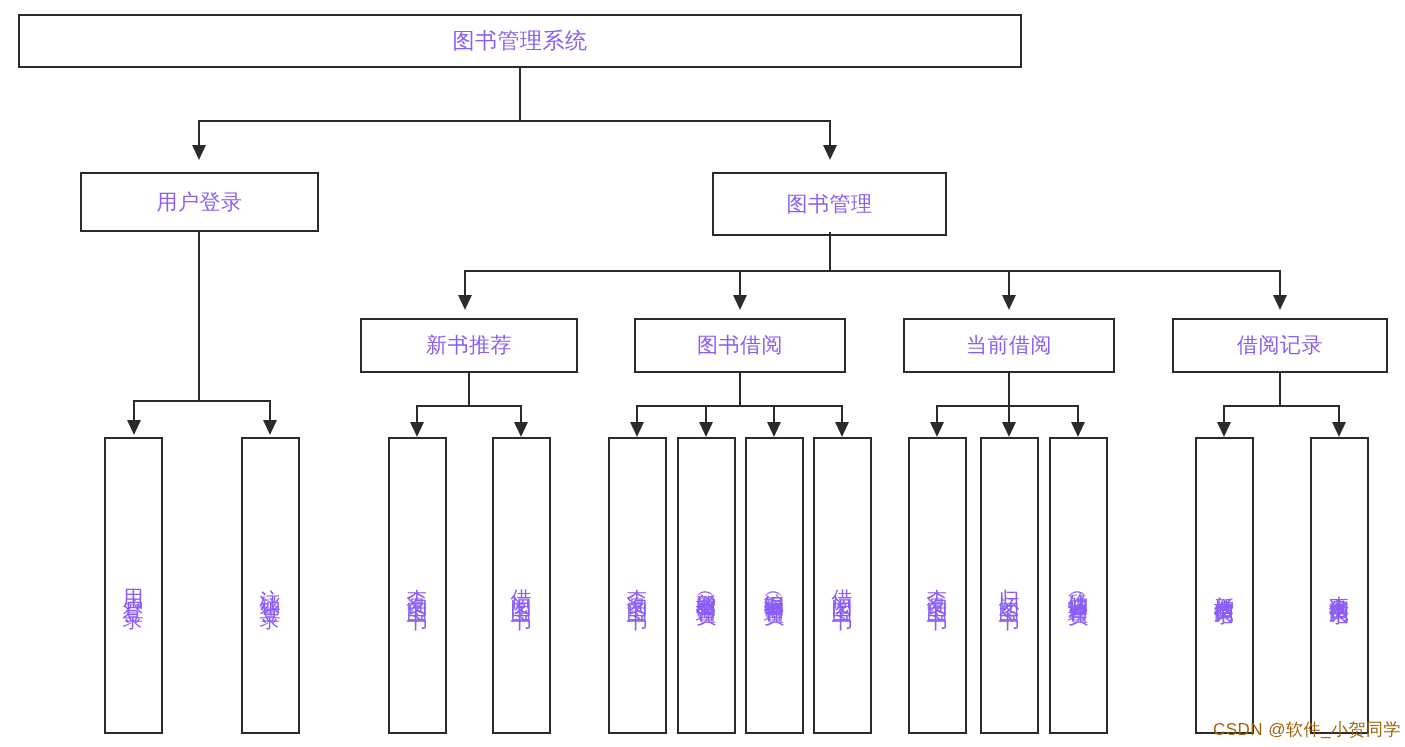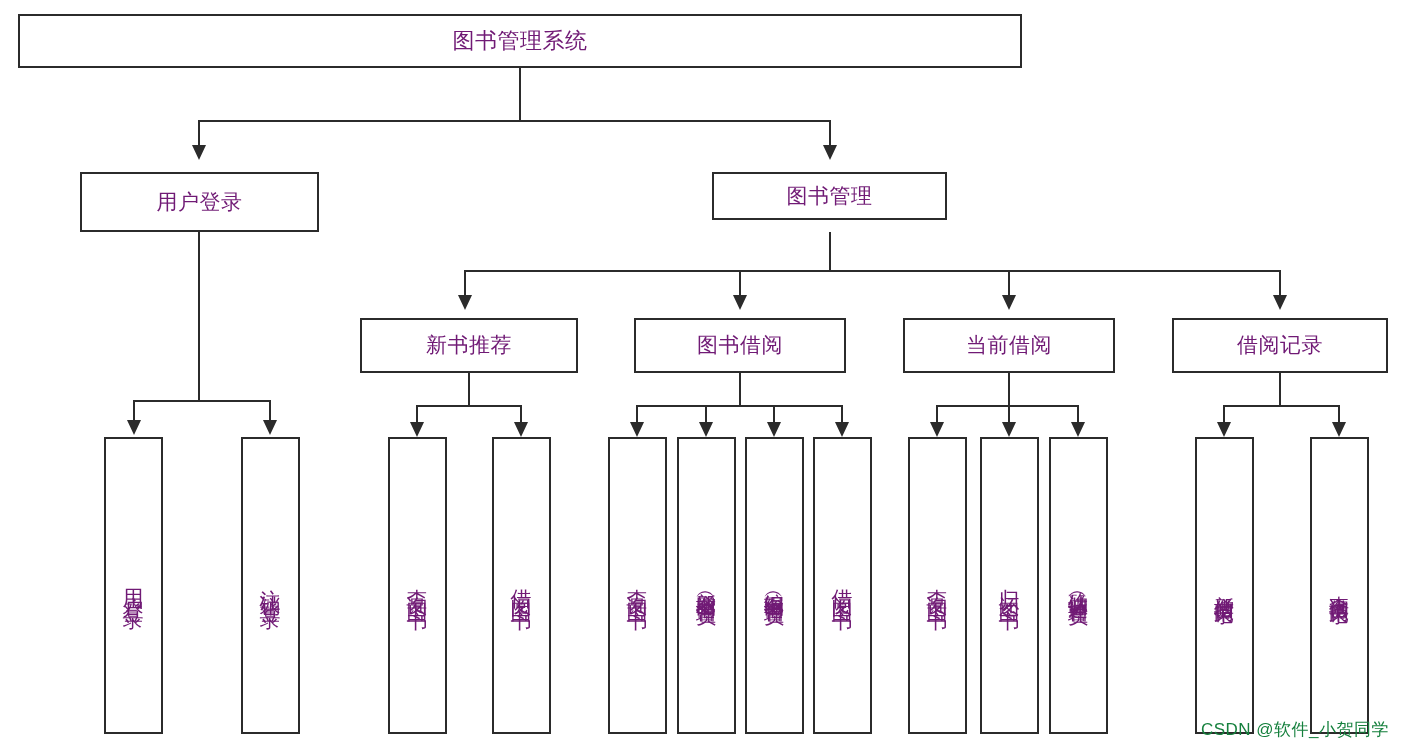--- a/index.html
+++ b/index.html
@@ -19,21 +19,21 @@
     overflow: hidden;
   }
   .node {
     position: absolute;
     box-sizing: border-box;
     background: #ffffff;
     border: 2px solid #2b2b2b;
     display: flex;
     align-items: center;
     justify-content: center;
-    color: #701a75;
+    color: #8b5cf6;
     text-align: center;
   }
   .node .label {
     display: block;
     line-height: 1.18;
     letter-spacing: 0.5px;
   }
   
   .node.horiz .label {
     font-size: 21px;
@@ -71,24 +71,24 @@
   .arrow {
     position: absolute;
     width: 0;
     height: 0;
     border-left: 7px solid transparent;
     border-right: 7px solid transparent;
     border-top: 15px solid #2b2b2b;
   }
   #watermark {
     position: absolute;
-    right: 16px;
+    right: 4px;
     bottom: 6px;
     font-size: 17px;
-    color: #15803d;
+    color: #a16207;
     letter-spacing: 0.5px;
     white-space: nowrap;
     user-select: none;
   }
 </style>
 </head>
 <body>
 
 <div id="canvas">
 
@@ -100,21 +100,21 @@
   <div class="hline" style="left:198px; top:120px; width:633px;"></div>
   <div class="vline" style="left:198px; top:120px; height:25px;"></div>
   <div class="vline" style="left:829px; top:120px; height:25px;"></div>
   <div class="arrow" style="left:192px; top:145px;"></div>
   <div class="arrow" style="left:823px; top:145px;"></div>
 
   <div class="node horiz" style="left:80px; top:172px; width:239px; height:60px;">
     <span class="label">用户登录</span>
   </div>
 
-  <div class="node horiz" style="left:712px; top:172px; width:235px; height:48px;">
+  <div class="node horiz" style="left:712px; top:172px; width:235px; height:64px;">
     <span class="label">图书管理</span>
   </div>
 
   <div class="vline" style="left:198px; top:232px; height:168px;"></div>
   <div class="hline" style="left:133px; top:400px; width:137px;"></div>
   <div class="vline" style="left:133px; top:400px; height:22px;"></div>
   <div class="vline" style="left:269px; top:400px; height:22px;"></div>
   <div class="arrow" style="left:127px; top:420px;"></div>
   <div class="arrow" style="left:263px; top:420px;"></div>
 

